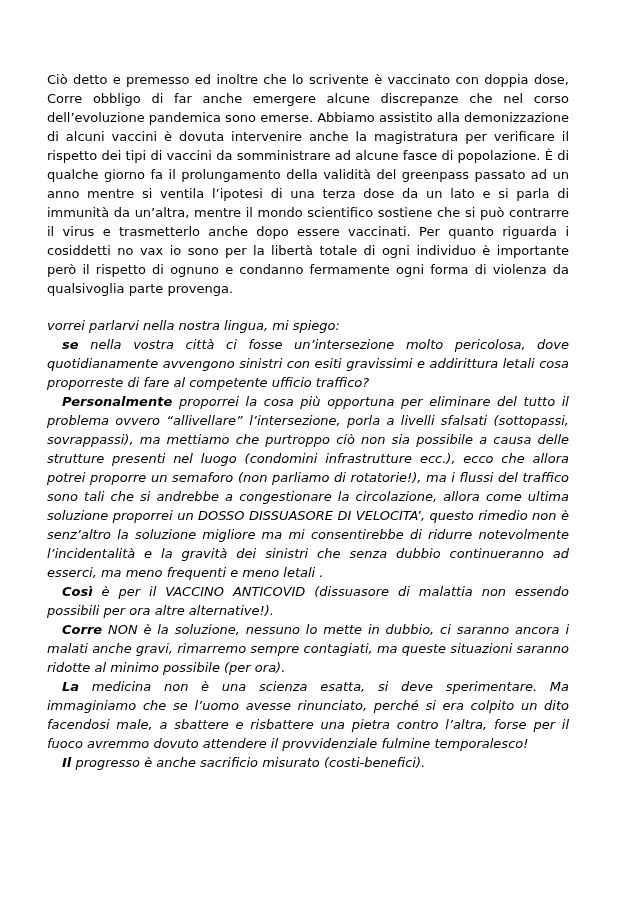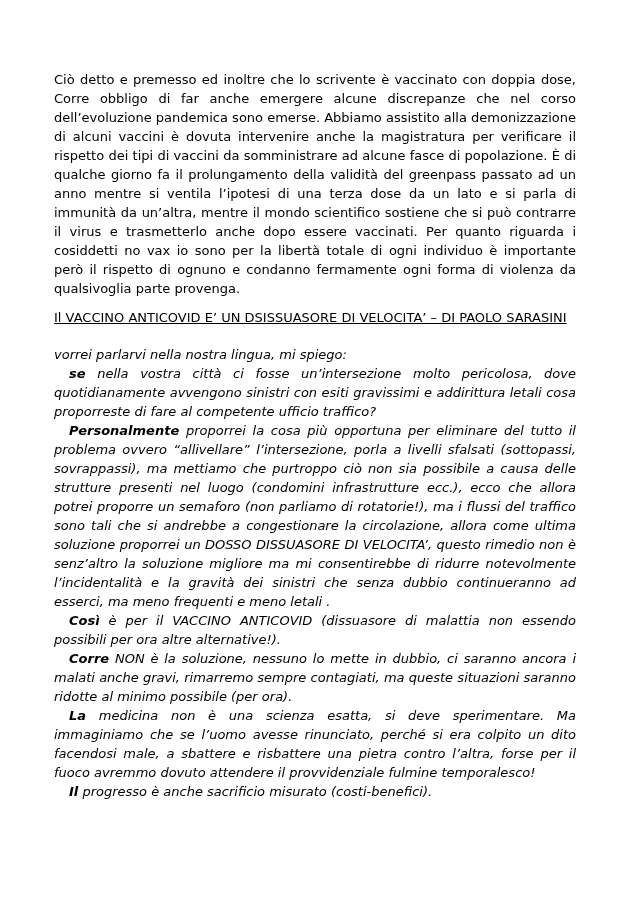--- a/index.html
+++ b/index.html
@@ -11,21 +11,21 @@
     position: relative;
     width: 636px;
     height: 900px;
     background: #ffffff;
     overflow: hidden;
     font-family: "DejaVu Sans", "Liberation Sans", sans-serif;
     color: #000000;
   }
   .content {
     position: absolute;
-    left: 54px;
+    left: 47px;
     top: 70px;
     width: 522px;
     font-size: 13px;
     line-height: 19px;
     text-align: justify;
   }
   .intro-paragraph {
     margin: 0;
   }
   .article-heading {
@@ -55,21 +55,20 @@
   }
 </style>
 </head>
 <body>
 
 <div class="page">
   <div class="content">
 
     <p class="intro-paragraph">Ciò detto e premesso ed inoltre che lo scrivente è vaccinato con doppia dose, Corre obbligo di far anche emergere alcune discrepanze che nel corso dell’evoluzione pandemica sono emerse. Abbiamo assistito alla demonizzazione di alcuni vaccini è dovuta intervenire anche la magistratura per verificare il rispetto dei tipi di vaccini da somministrare ad alcune fasce di popolazione. È di qualche giorno fa il prolungamento della validità del greenpass passato ad un anno mentre si ventila l’ipotesi di una terza dose da un lato e si parla di immunità da un’altra, mentre il mondo scientifico sostiene che si può contrarre il virus e trasmetterlo anche dopo essere vaccinati. Per quanto riguarda i cosiddetti no vax io sono per la libertà totale di ogni individuo è importante però il rispetto di ognuno e condanno fermamente ogni forma di violenza da qualsivoglia parte provenga.</p>
 
-    <h2 class="article-heading">Il VACCINO ANTICOVID E’ UN DSISSUASORE DI VELOCITA’ – DI PAOLO SARASINI</h2>
 
     <div class="letter">
 
       <div class="salutation-line">vorrei parlarvi nella nostra lingua, mi spiego:</div>
 
       <p class="letter-paragraph"><span class="lead">se</span><span> nella vostra città ci fosse un’intersezione molto pericolosa, dove quotidianamente avvengono sinistri con esiti gravissimi e addirittura letali cosa proporreste di fare al competente ufficio traffico?</span></p>
 
       <p class="letter-paragraph"><span class="lead">Personalmente</span><span> proporrei la cosa più opportuna per eliminare del tutto il problema ovvero “allivellare” l’intersezione, porla a livelli sfalsati (sottopassi, sovrappassi), ma mettiamo che purtroppo ciò non sia possibile a causa delle strutture presenti nel luogo (condomini infrastrutture ecc.), ecco che allora potrei proporre un semaforo (non parliamo di rotatorie!), ma i flussi del traffico sono tali che si andrebbe a congestionare la circolazione, allora come ultima soluzione proporrei un DOSSO DISSUASORE DI VELOCITA’, questo rimedio non è senz’altro la soluzione migliore ma mi consentirebbe di ridurre notevolmente l’incidentalità e la gravità dei sinistri che senza dubbio continueranno ad esserci, ma meno frequenti e meno letali .</span></p>
 
       <p class="letter-paragraph"><span class="lead">Così</span><span> è per il VACCINO ANTICOVID (dissuasore di malattia non essendo possibili per ora altre alternative!).</span></p>

